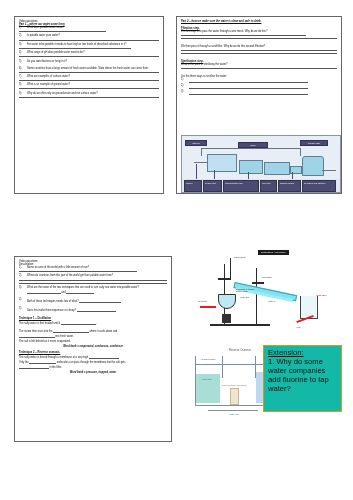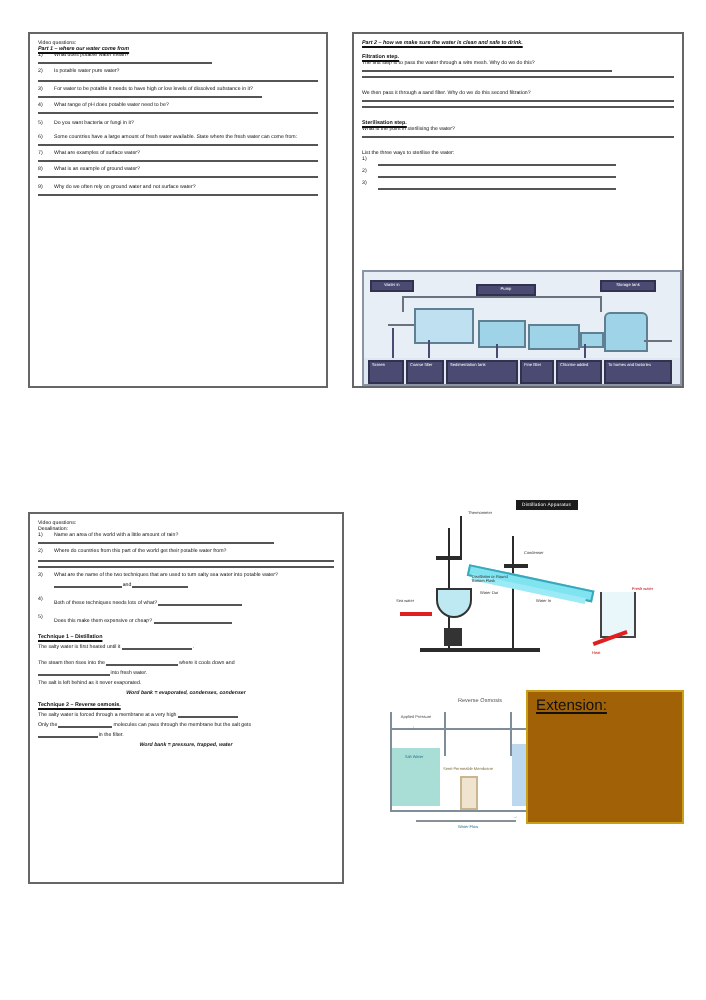--- a/index.html
+++ b/index.html
@@ -66,21 +66,21 @@
   #ro .freshw{position:absolute;left:70px;top:24px;width:24px;height:31px;background:#bcd8ef;}
   #ro .memb{position:absolute;left:44px;top:40px;width:7px;height:15px;background:#efe4cf;border:.4px solid #c9b68f;}
   #ro .tube{position:absolute;border-left:.6px solid #7f8c99;border-right:.6px solid #7f8c99;}
   #ro .rlab{position:absolute;font-size:2px;color:#2b6a8f;text-align:center;line-height:1.2;}
   #ro .rlabg{position:absolute;font-size:2px;color:#7a6a3a;text-align:center;line-height:1.2;}
   #ro .rarrow{position:absolute;font-size:3.4px;color:#8a9097;line-height:1;}
   #ro .flowline{position:absolute;border-bottom:.5px solid #8a9097;}
 
   
   #ext{position:absolute;left:263px;top:345px;width:79px;height:67px;
-       background:#a16207;border:.7px solid #caa019;box-sizing:border-box;
+       background:#14b8a6;border:.7px solid #caa019;box-sizing:border-box;
        padding:3px 4px;}
   #ext .ex-head{font-size:7.6px;text-decoration:underline;line-height:1.18;}
   #ext .ex-body{font-size:7.6px;line-height:1.18;}
 </style>
 </head>
 <body>
 
 <div class="page box" id="p1">
   <div class="plain">Video questions:</div>
   <div class="hdr">Part 1 – where our water come from</div>
@@ -345,13 +345,14 @@
   <div class="rlab" style="left:72px;top:28px;width:22px;color:#1f6f8b;">Fresh Water</div>
   <div class="rlabg" style="left:33px;top:36px;width:30px;">Semi-Permeable Membrane</div>
 
   <div class="flowline" style="left:22px;top:62px;width:50px;"></div>
   <div class="rarrow" style="left:70px;top:59px;font-size:3px;">→</div>
   <div class="rlab" style="left:26px;top:65px;width:44px;color:#1f6f8b;">Water Flow</div>
 </div>
 
 <div id="ext">
   <div class="ex-head">Extension:</div>
+  <div class="ex-body">1. Why do some water companies add fluorine to tap water?</div>
 </div>
 
 </body></html>

